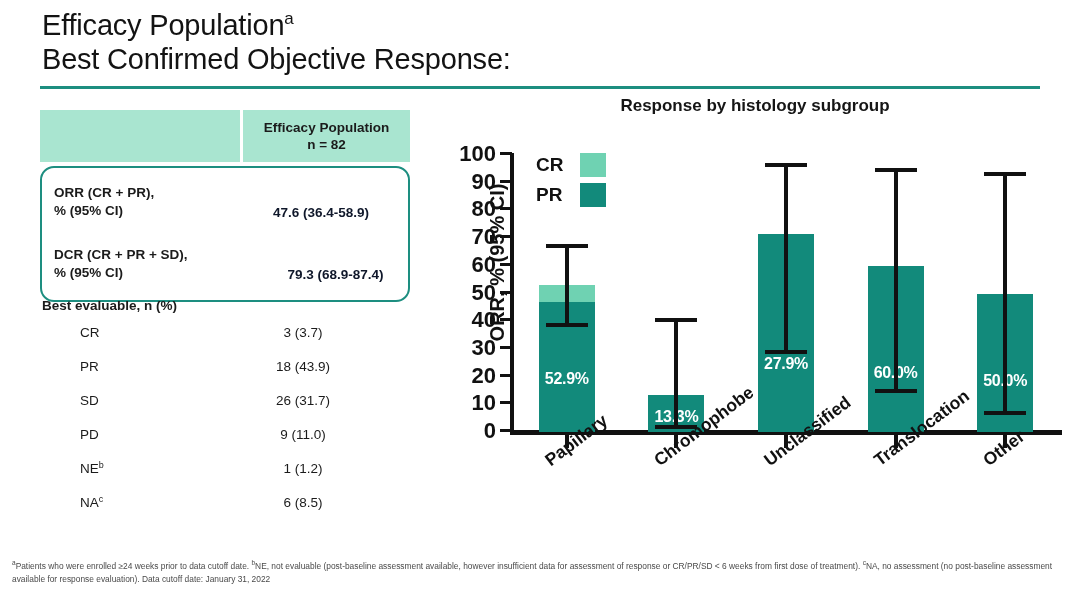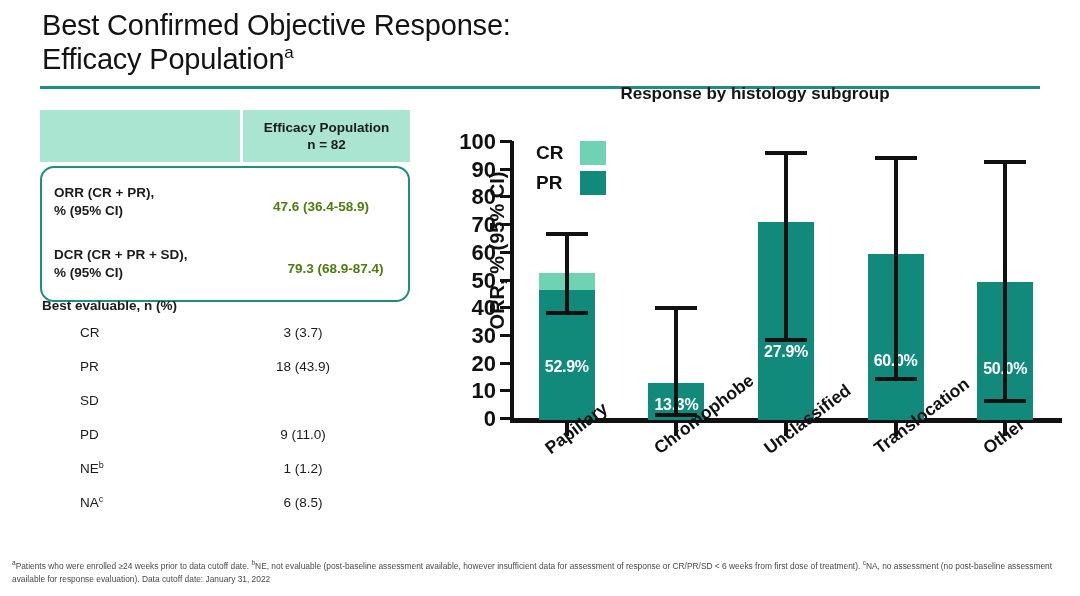--- a/index.html
+++ b/index.html
@@ -30,41 +30,41 @@
   .thead .c1 { width: 200px; background: #a9e5d0; margin-right: 3px; }
   .thead .c2 {
     flex: 1; background: #a9e5d0;
     display: flex; flex-direction: column; align-items: center; justify-content: center;
     font-size: 13.5px; font-weight: bold; color: #1b1b1b; line-height: 17px;
   }
   #tbody {
     margin-top: 4px; border: 2.5px solid #1d8e80; border-radius: 14px;
     background: #fff; padding: 10px 0 12px 0;
   }
-  .trow { display: flex; align-items: center; padding: 6px 10px 6px 12px; }
+  .trow { display: flex; align-items: flex-end; padding: 6px 10px 6px 12px; }
   .trow .lab {
     width: 190px; font-size: 13.5px; font-weight: bold; line-height: 18px; color: #1b1b1b;
   }
   .trow .val {
-    flex: 1; text-align: center; font-size: 13.5px; font-weight: bold; color: #4d7c0f;
+    flex: 1; text-align: center; font-size: 13.5px; font-weight: bold; color: #0f172a;
     padding-top: 9px;
   }
 
   
   #resp-block { position: absolute; left: 42px; top: 298px; width: 372px; }
   #resp-title { font-size: 13.5px; font-weight: bold; color: #1b1b1b; margin-bottom: 12px; }
   .rrow { display: flex; align-items: baseline; height: 34px; }
   .rrow .rlab {
     width: 150px; padding-left: 38px; font-size: 13.5px; color: #1b1b1b;
   }
   .rrow .rlab .sup { font-size: 9px; vertical-align: super; line-height: 0; }
   .rrow .rval { flex: 1; text-align: center; font-size: 13.5px; color: #1b1b1b; }
 
   
-  #chart { position: absolute; left: 440px; top: 84px; width: 630px; height: 450px; text-decoration: underline; }
+  #chart { position: absolute; left: 440px; top: 96px; width: 630px; height: 450px; text-decoration: underline; }
   #chart-title {
     position: absolute; left: 0; top: 0; width: 630px; text-align: center;
     font-size: 17px; font-weight: bold; color: #151515;
   }
   #ylabel {
     position: absolute; left: -63px; top: 155px; width: 240px;
     transform: rotate(-90deg); transform-origin: center center;
     text-align: center; font-size: 20px; font-weight: bold; color: #111;
   }
   #plot {
@@ -110,22 +110,22 @@
     font-size: 8.4px; line-height: 12.5px; color: #4a4a4a;
   }
   #footnote .sup { font-size: 6.5px; vertical-align: super; line-height: 0; }
 </style>
 </head>
 <body>
 
 <div id="slide">
 
   <div id="title-block">
+    <div class="line"><span>Efficacy Population</span><span class="sup">a</span></div>
     <div class="line">Best Confirmed Objective Response:</div>
-    <div class="line"><span>Efficacy Population</span><span class="sup">a</span></div>
   </div>
   <div id="title-rule"></div>
 
   <div id="table-block">
     <div class="thead">
       <div class="c1"></div>
       <div class="c2">
         <span>Efficacy Population</span>
         <span>n = 82</span>
       </div>
@@ -154,20 +154,21 @@
         <div class="rrow">
           <div class="rlab">CR</div>
           <div class="rval">3 (3.7)</div>
         </div>
         <div class="rrow">
           <div class="rlab">PR</div>
           <div class="rval">18 (43.9)</div>
         </div>
         <div class="rrow">
           <div class="rlab">SD</div>
+          <div class="rval">26 (31.7)</div>
         </div>
         <div class="rrow">
           <div class="rlab">PD</div>
           <div class="rval">9 (11.0)</div>
         </div>
         <div class="rrow">
           <div class="rlab">NE<span class="sup">b</span></div>
           <div class="rval">1 (1.2)</div>
         </div>
         <div class="rrow">

